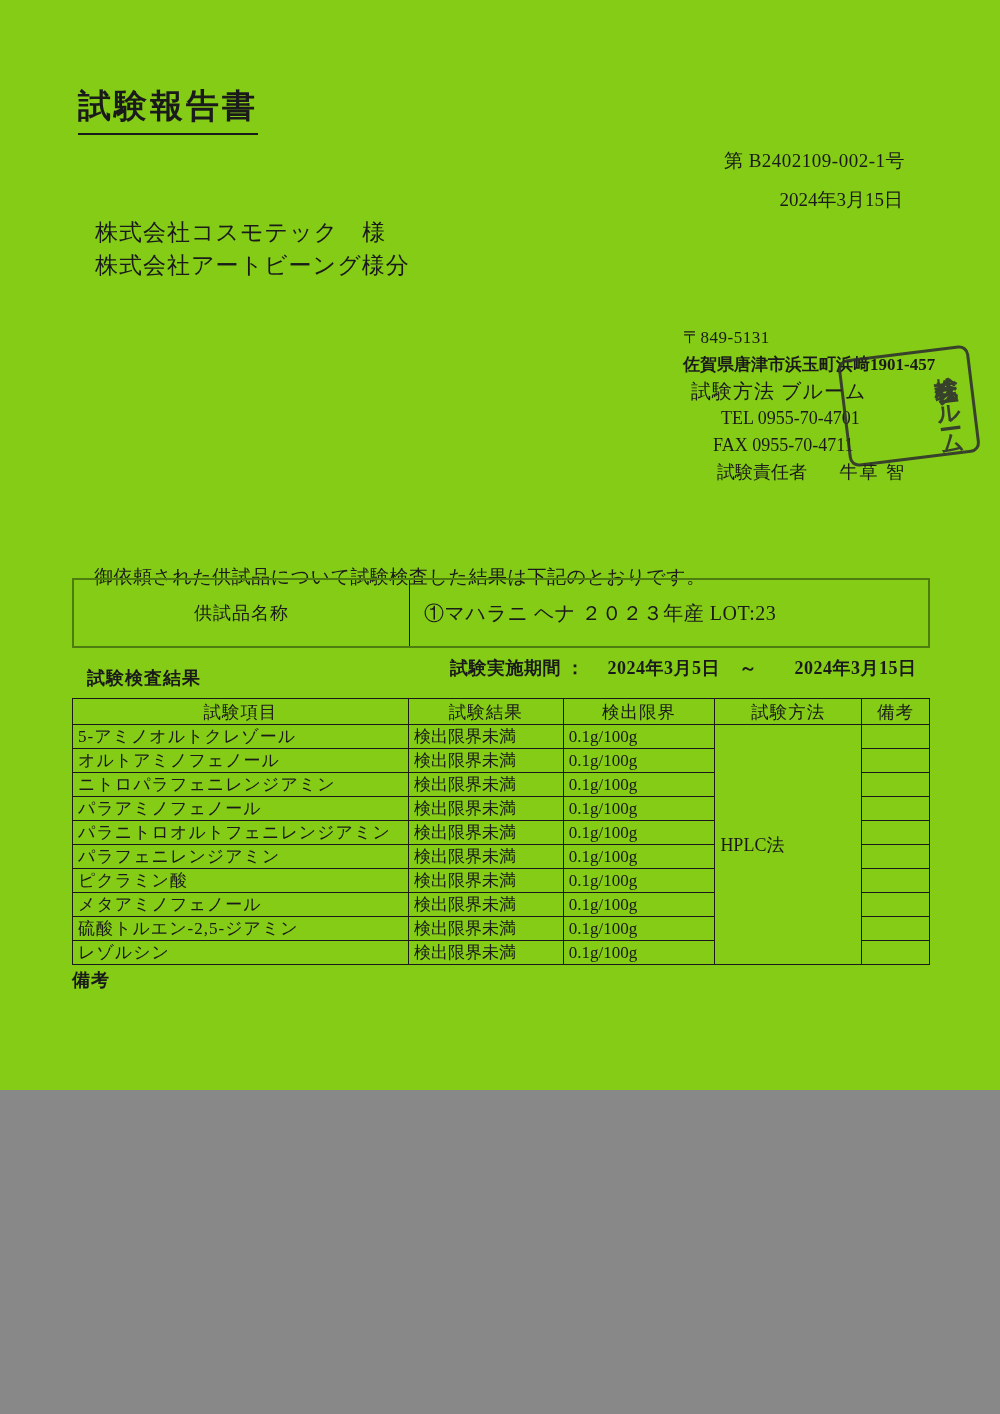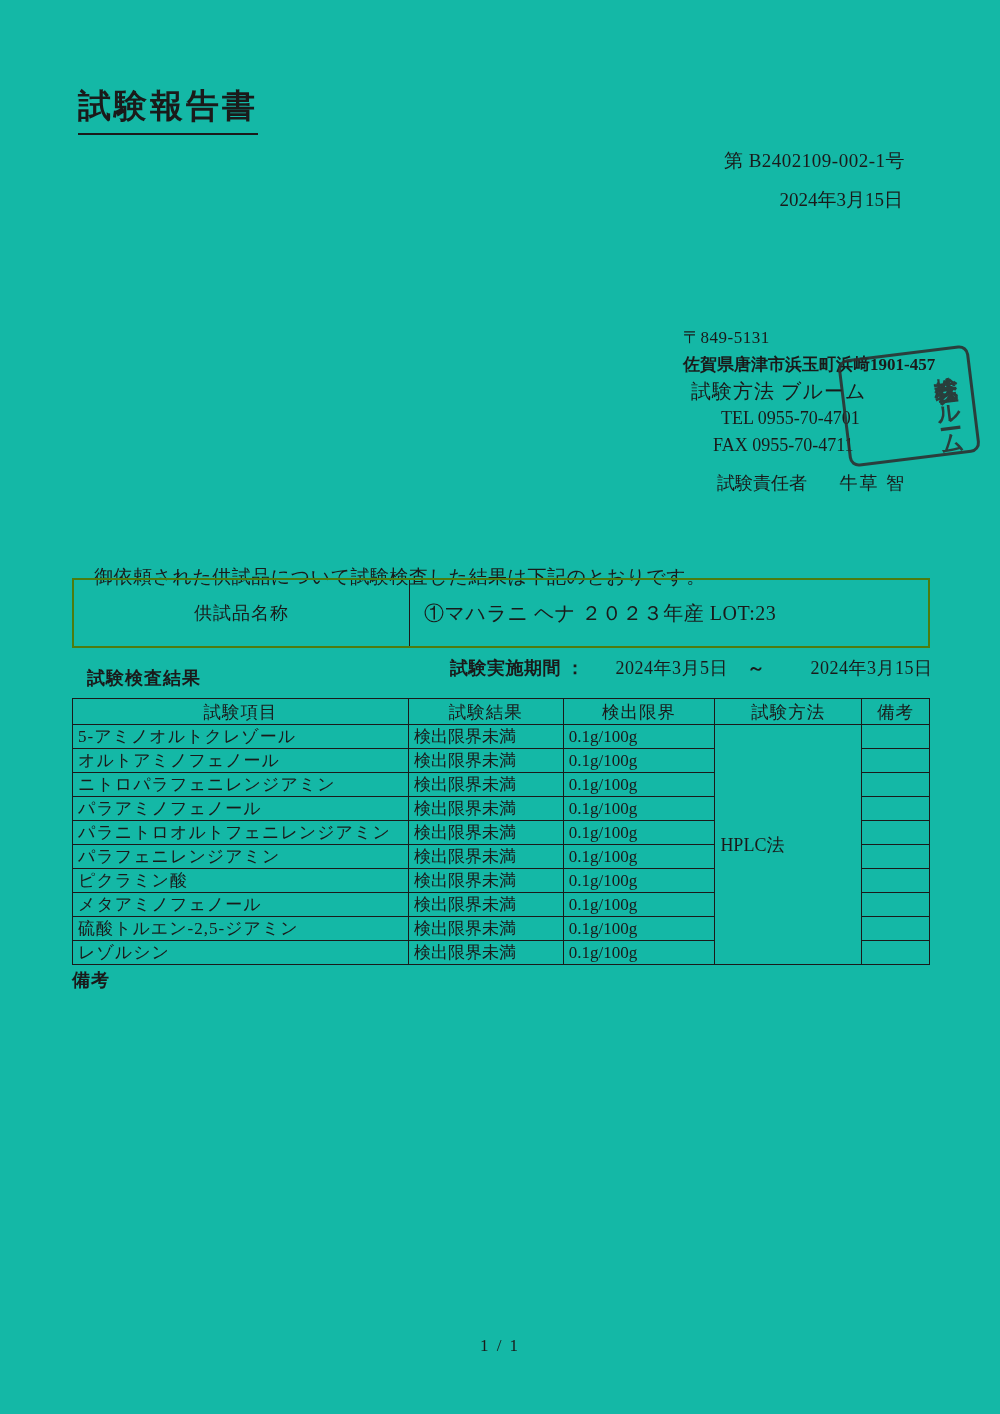--- a/index.html
+++ b/index.html
@@ -1,22 +1,22 @@
 <!DOCTYPE html>
 <html><head>
 <meta charset="utf-8">
 <style>
   * { margin: 0; padding: 0; box-sizing: border-box; }
   html, body { background: #888; }
   .page {
     position: relative;
     width: 1000px;
-    height: 1414px;
+    height: 1090px;
     margin: 0 auto;
-    background: #14b8a6;
+    background: #84cc16;
     font-family: "Liberation Serif", "DejaVu Serif", serif;
     color: #1a1a1a;
     overflow: hidden;
   }
   .title {
     position: absolute;
     left: 78px; top: 84px;
     font-size: 33px;
     font-weight: bold;
     letter-spacing: 3px;
@@ -45,21 +45,21 @@
     position: absolute;
     left: 683px; top: 324px;
     font-size: 17px;
     line-height: 27px;
   }
   .issuer .postal { letter-spacing: 0.5px; }
   .issuer .address { white-space: nowrap; font-weight: bold; }
   .issuer .company { padding-left: 8px; font-size: 20px; letter-spacing: 1px; }
   .issuer .tel { padding-left: 38px; font-size: 18px; }
   .issuer .fax { padding-left: 30px; font-size: 18px; }
-  .issuer .responsible { padding-left: 34px; font-size: 18px; margin-top: 11px; }
+  .issuer .responsible { padding-left: 34px; font-size: 18px; margin-top: 0; }
   .issuer .responsible .name { margin-left: 28px; letter-spacing: 2px; }
   .stamp {
     position: absolute;
     left: 843px; top: 352px;
     width: 132px; height: 108px;
     border: 3px solid #2e2e2e;
     border-radius: 10px;
     transform: rotate(-7deg);
     writing-mode: vertical-rl;
     font-size: 23px;
@@ -112,21 +112,21 @@
     letter-spacing: 1px;
     padding-left: 15px;
   }
   .period {
     position: absolute;
     left: 450px; top: 656px;
     font-size: 18px;
     font-weight: bold;
     letter-spacing: 0.5px;
   }
-  .period .plain { font-weight: normal; margin-left: 26px; }
+  .period .plain { font-weight: bold; margin-left: 18px; }
   .period .tilde { margin: 0 14px; }
   table.results {
     position: absolute;
     left: 72px; top: 698px;
     width: 858px;
     border-collapse: collapse;
     font-size: 17px;
   }
   table.results th, table.results td {
     border: 1.5px solid #1a1a1a;
@@ -171,20 +171,24 @@
 </head>
 <body>
 
 <div class="page">
 
   <div class="title">試験報告書</div>
 
   <div class="report-no">第 B2402109-002-1号</div>
   <div class="report-date">2024年3月15日</div>
 
+  <div class="addressee">
+    <div>株式会社コスモテック　様</div>
+    <div>株式会社アートビーング様分</div>
+  </div>
 
   <div class="issuer">
     <div class="postal">〒849-5131</div>
     <div class="address">佐賀県唐津市浜玉町浜﨑1901-457</div>
     <div class="company">試験方法 ブルーム</div>
     <div class="tel">TEL 0955-70-4701</div>
     <div class="fax">FAX 0955-70-4711</div>
     <div class="responsible">
       <span>試験責任者</span>
       <span class="name">牛草 智</span>

